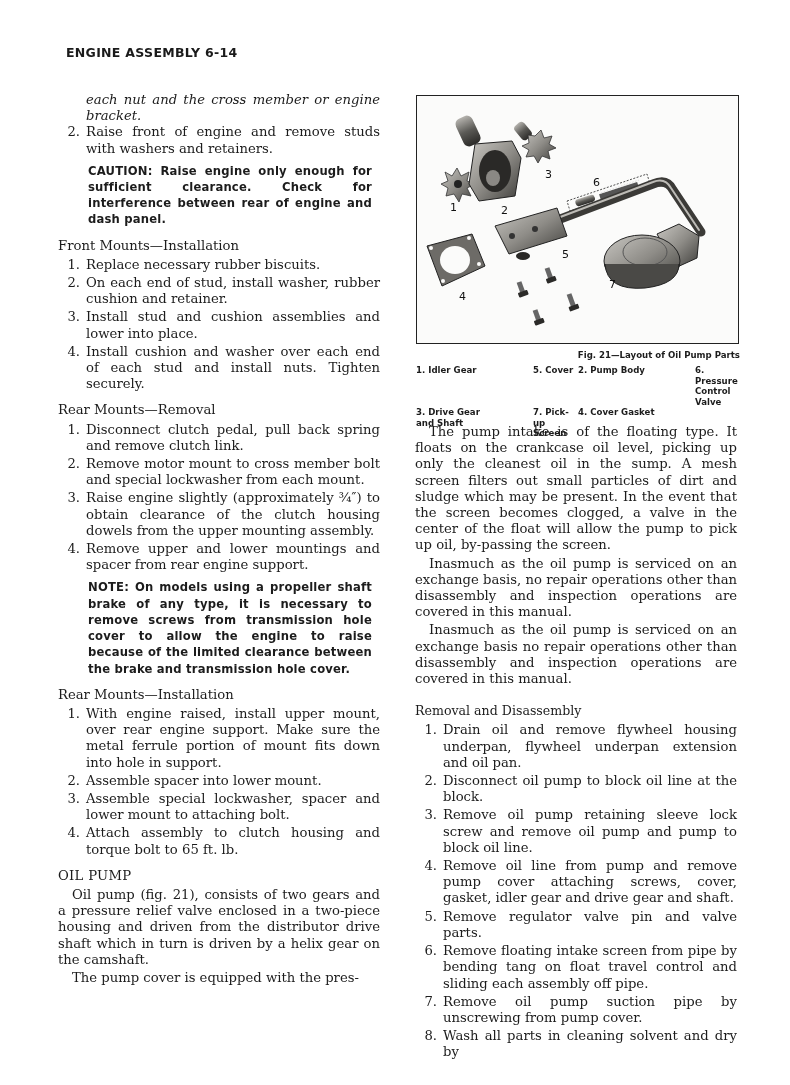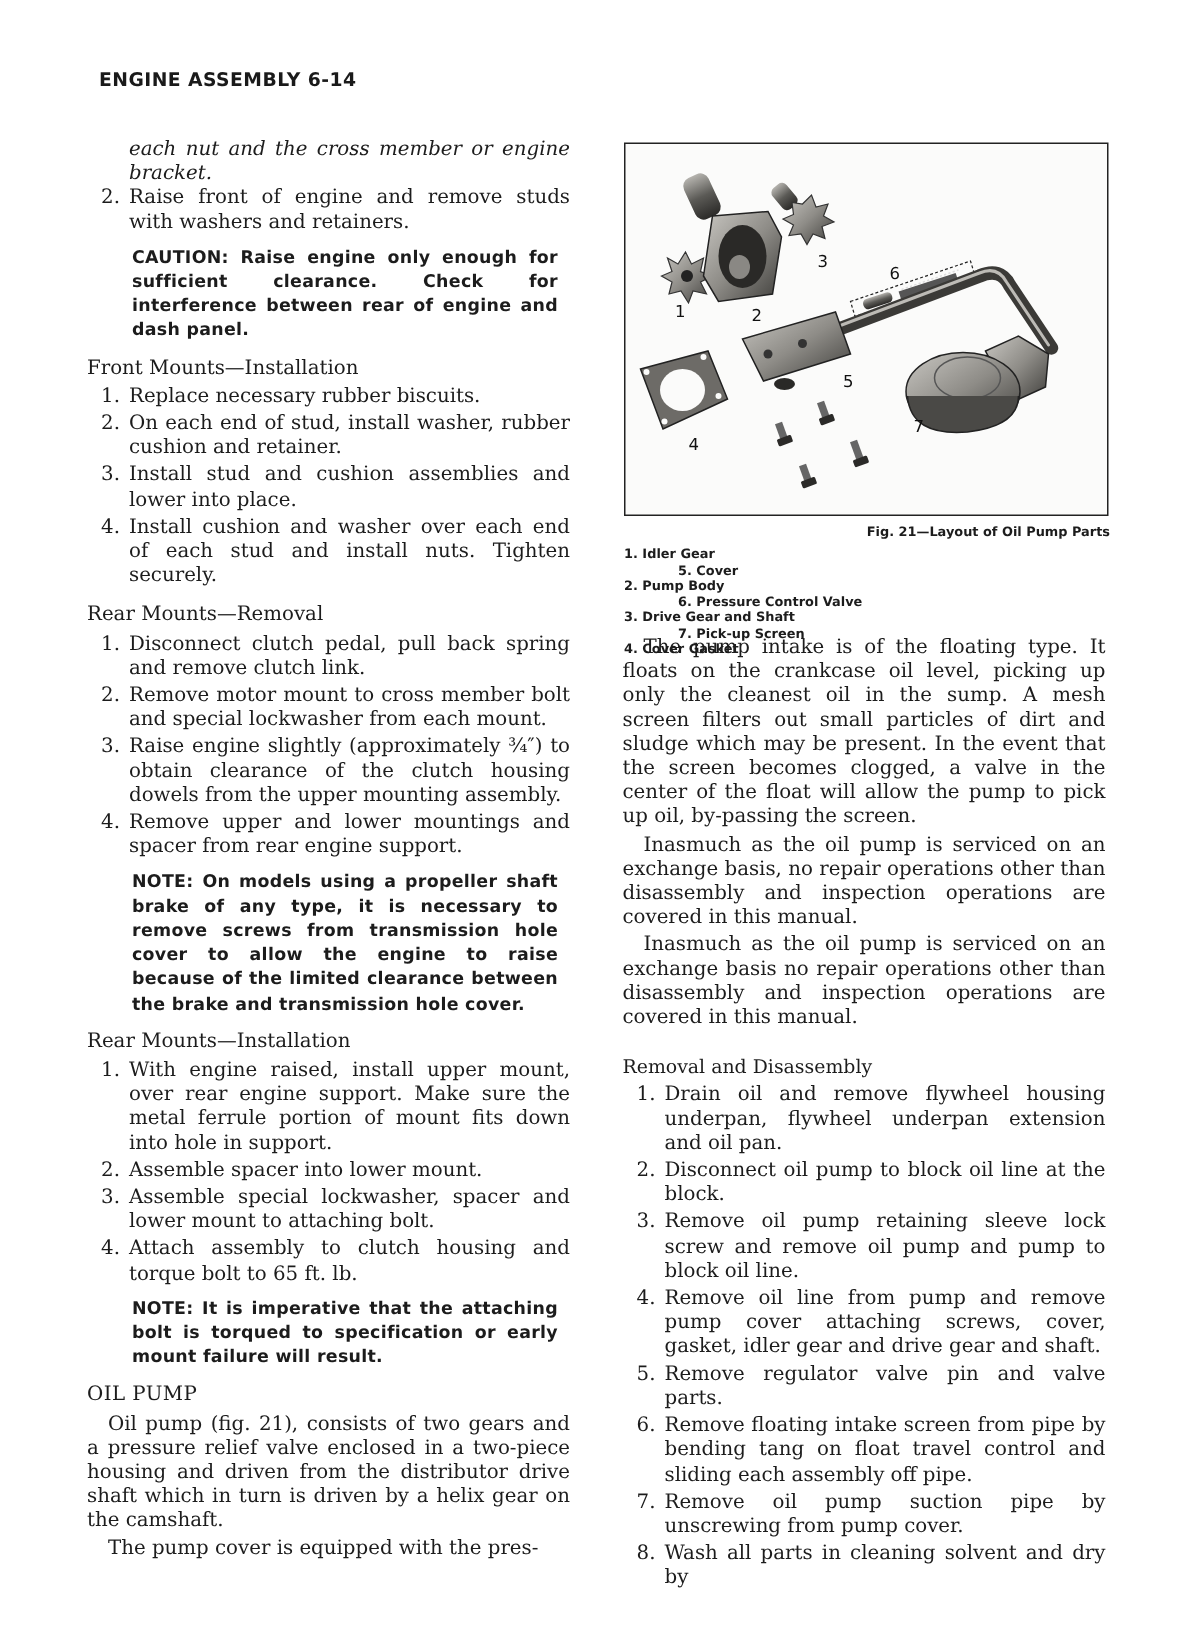--- a/index.html
+++ b/index.html
@@ -15,21 +15,21 @@
   ol.steps li { display: flex; margin: 0 0 2px 0; }
   ol.steps li .num { width: 28px; flex: 0 0 28px; text-align: right; padding-right: 6px; box-sizing: border-box; }
   ol.steps li .txt { flex: 1; text-align: justify; }
   .heading { font-family: "DejaVu Serif", serif; font-weight: normal; font-size: 13.2px; margin: 10px 0 3px 0; }
   .heading.caps { font-size: 13.2px; letter-spacing: 0.3px; }
   .note { font-family: "DejaVu Sans", sans-serif; font-weight: bold; font-size: 11.6px; line-height: 16.2px; margin: 6px 8px 6px 30px; text-align: justify; letter-spacing: 0.2px; }
   .figure { position: absolute; left: 416px; top: 95px; width: 321px; height: 247px; border: 1.6px solid #222; background: #fbfbfa; }
   .figure svg { width: 100%; height: 100%; display: block; }
   .fig-caption { position: absolute; left: 416px; top: 350px; width: 324px; font-family: "DejaVu Sans", sans-serif; font-weight: bold; font-size: 8.6px; }
   .fig-title { text-align: right; margin-bottom: 5px; margin-left: 4px; }
-  .legend { display: grid; grid-template-columns: 1fr; column-gap: 0; line-height: 10.5px; }
+  .legend { display: grid; grid-template-columns: 1fr 1fr 1fr 1fr; column-gap: 0; line-height: 10.5px; }
   .legend div:nth-child(even) { padding-left: 36px; }
   .callout { font-family: "DejaVu Sans", sans-serif; font-size: 11px; fill: #111; }
 </style>
 </head>
 <body>
 
 <div class="header">ENGINE ASSEMBLY 6-14</div>
 
 <div class="col col-left">
   <div class="cont">each nut and the cross member or engine bracket.</div>
@@ -94,21 +94,20 @@
       </li>
     <li>
         <span class="num">3.</span>
         <span class="txt">Assemble special lockwasher, spacer and lower mount to attaching bolt.</span>
       </li>
     <li>
         <span class="num">4.</span>
         <span class="txt">Attach assembly to clutch housing and torque bolt to 65 ft. lb.</span>
       </li>
   </ol>
-  <div class="note">NOTE: It is imperative that the attaching bolt is torqued to specification or early mount failure will result.</div>
 
   <div class="heading caps">OIL PUMP</div>
   <p class="para indent">Oil pump (fig. 21), consists of two gears and a pressure relief valve enclosed in a two-piece housing and driven from the distributor drive shaft which in turn is driven by a helix gear on the camshaft.</p>
   <p class="para indent">The pump cover is equipped with the pres-</p>
 </div>
 
 <div class="figure">
   <svg viewBox="0 0 321 247">
     <defs>
       <linearGradient id="metal" x1="0" y1="0" x2="1" y2="1">

